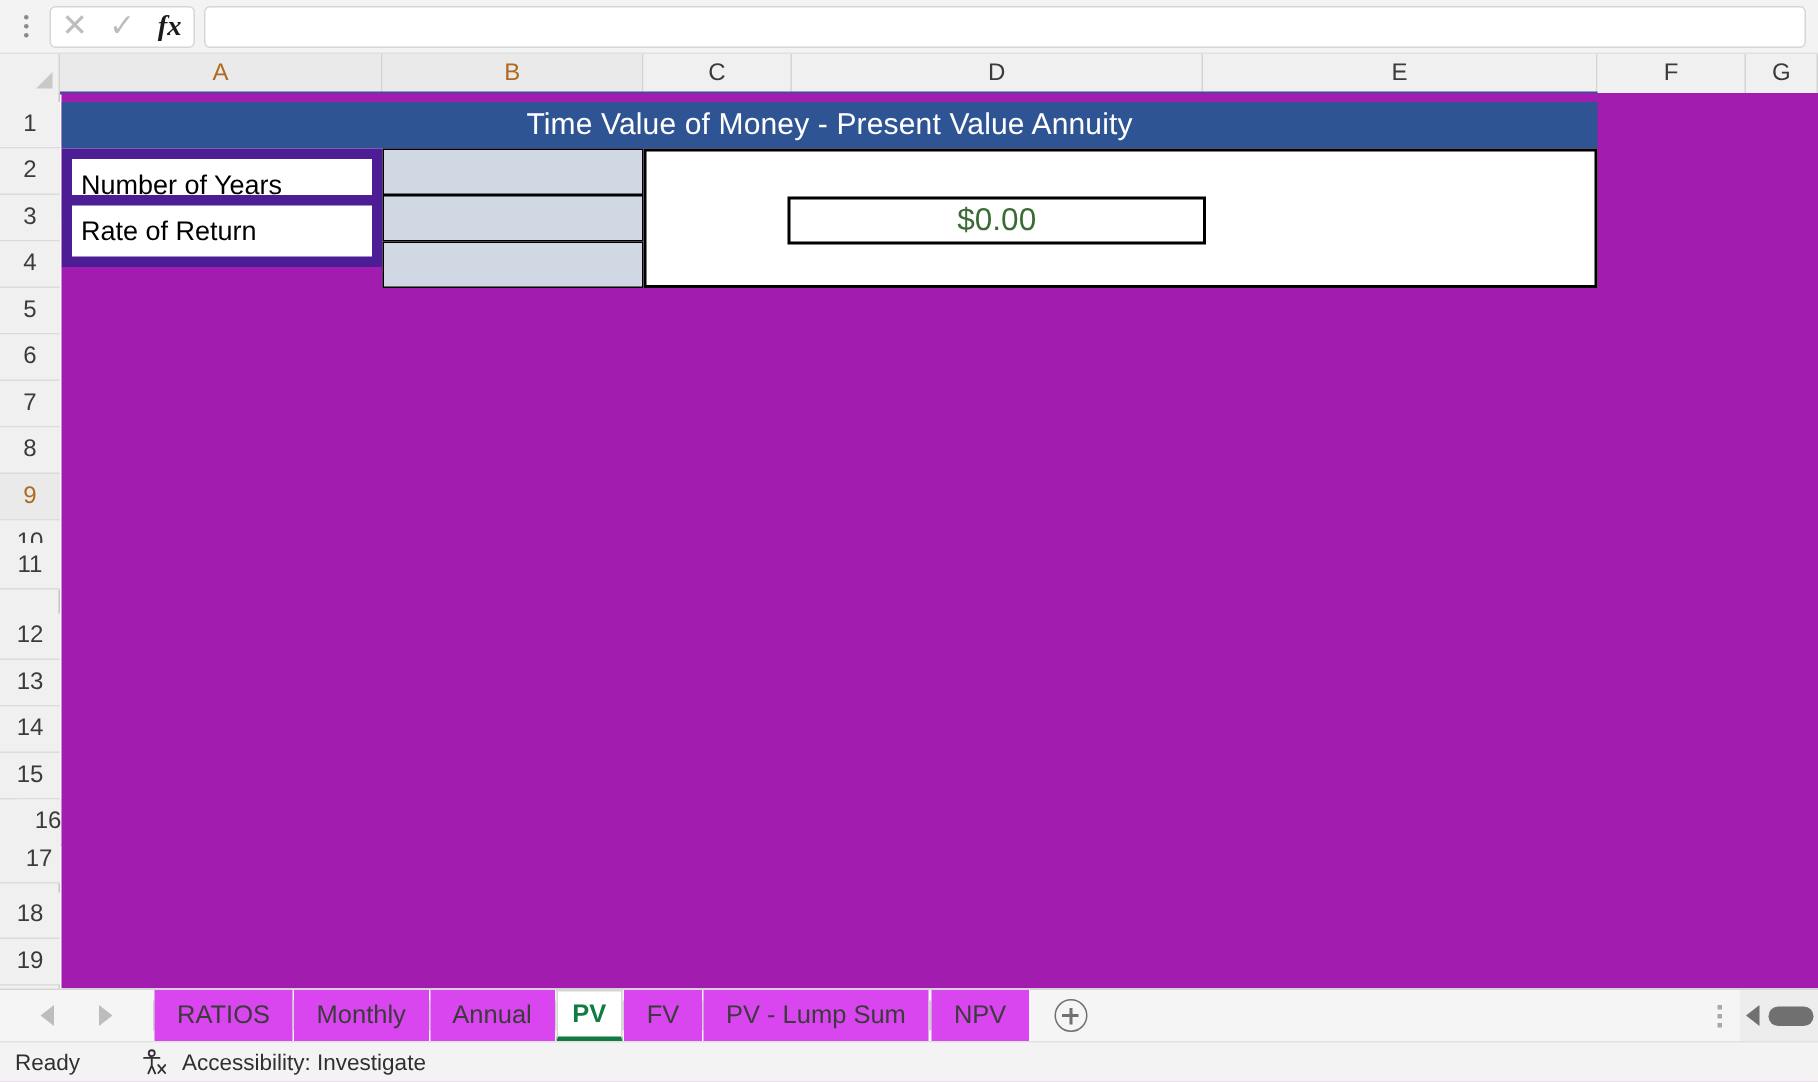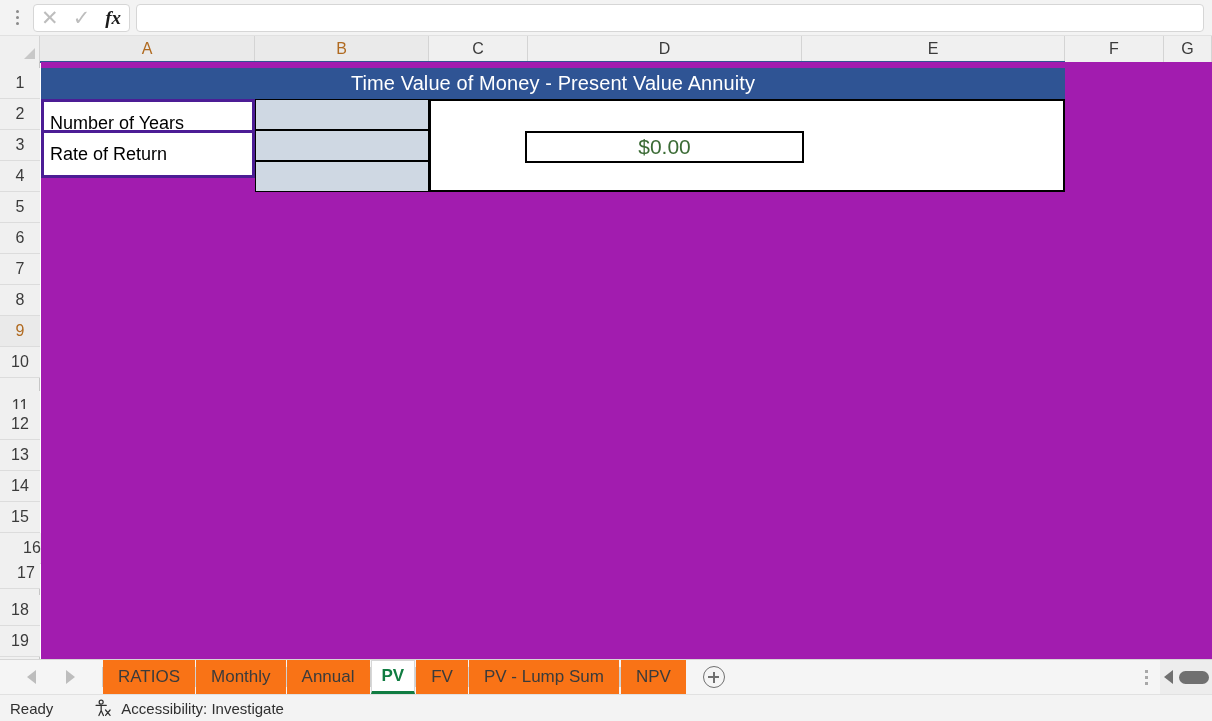--- a/index.html
+++ b/index.html
@@ -109,21 +109,21 @@
     position:absolute; left:0px; top:6px; width:1024px; height:31px;
     background:#2f5494;
     display:flex; align-items:center; justify-content:center;
     color:#ffffff; font-size:20px; letter-spacing:.1px;
   }
 
   
   .lbl-cell{
     position:absolute; left:0px; width:214px; height:48px;
     background:#ffffff;
-    border:3px solid #4c1d95;
+    border:7px solid #4c1d95;
     display:flex; align-items:center;
     padding-left:6px; font-size:18px; color:#000;
   }
   
   .in-cell{
     position:absolute; left:214px; width:174px; height:31px;
     background:#cfd8e3;
     border:1px solid #000;
   }
   
@@ -146,21 +146,21 @@
     display:flex; align-items:stretch;
   }
   .navarrows{ width:102px; display:flex; align-items:center; justify-content:center; gap:30px; }
   .tri{ width:0;height:0;border-style:solid; }
   .tri.left{ border-width:7px 9px 7px 0; border-color:transparent #bdbdbd transparent transparent; }
   .tri.right{ border-width:7px 0 7px 9px; border-color:transparent transparent transparent #bdbdbd; }
   .tabsep{ width:1px; background:#cfcfcf; margin:7px 0; }
   .tab{
     display:flex; align-items:center; padding:0 15px;
     font-size:17px; color:#3b3b3b; white-space:nowrap;
-    background:#f97316;
+    background:#d946ef;
   }
   .tab.active{
     background:#ffffff; color:#107c41; font-weight:bold;
     border-top:1px solid #d6d6d6; border-left:1px solid #d6d6d6; border-right:1px solid #d6d6d6;
     border-bottom:3px solid #107c41;
     padding:0 10px;
   }
   .addsheet{
     width:56px; display:flex; align-items:center; justify-content:center;
   }
@@ -234,21 +234,21 @@
         <div class="rowcell" style="top: 6px; height: 31px;">1</div>
         <div class="rowcell" style="top: 37px; height: 31px;">2</div>
         <div class="rowcell" style="top: 68px; height: 31px;">3</div>
         <div class="rowcell" style="top: 99px; height: 31px;">4</div>
         <div class="rowcell" style="top: 130px; height: 31px;">5</div>
         <div class="rowcell" style="top: 161px; height: 31px;">6</div>
         <div class="rowcell" style="top: 192px; height: 31px;">7</div>
         <div class="rowcell" style="top: 223px; height: 31px;">8</div>
         <div class="rowcell hi" style="top: 254px; height: 31px;">9</div>
         <div class="rowcell" style="top: 285px; height: 31px;">10</div>
-        <div class="rowcell" style="top: 329px; height: 31px;">11</div>
+        <div class="rowcell" style="top: 300px; height: 31px;">11</div>
         <div class="rowcell" style="top: 347px; height: 31px;">12</div>
         <div class="rowcell" style="top: 378px; height: 31px;">13</div>
         <div class="rowcell" style="top: 409px; height: 31px;">14</div>
         <div class="rowcell" style="top: 440px; height: 31px;">15</div>
         <div class="rowcell" style="top: 471px; height: 31px; margin-left: 12px;">16</div>
         <div class="rowcell" style="top: 496px; height: 31px; padding-left: 12px;">17</div>
         <div class="rowcell" style="top: 533px; height: 31px;">18</div>
         <div class="rowcell" style="top: 564px; height: 31px;">19</div>
       </div>
   </div>

